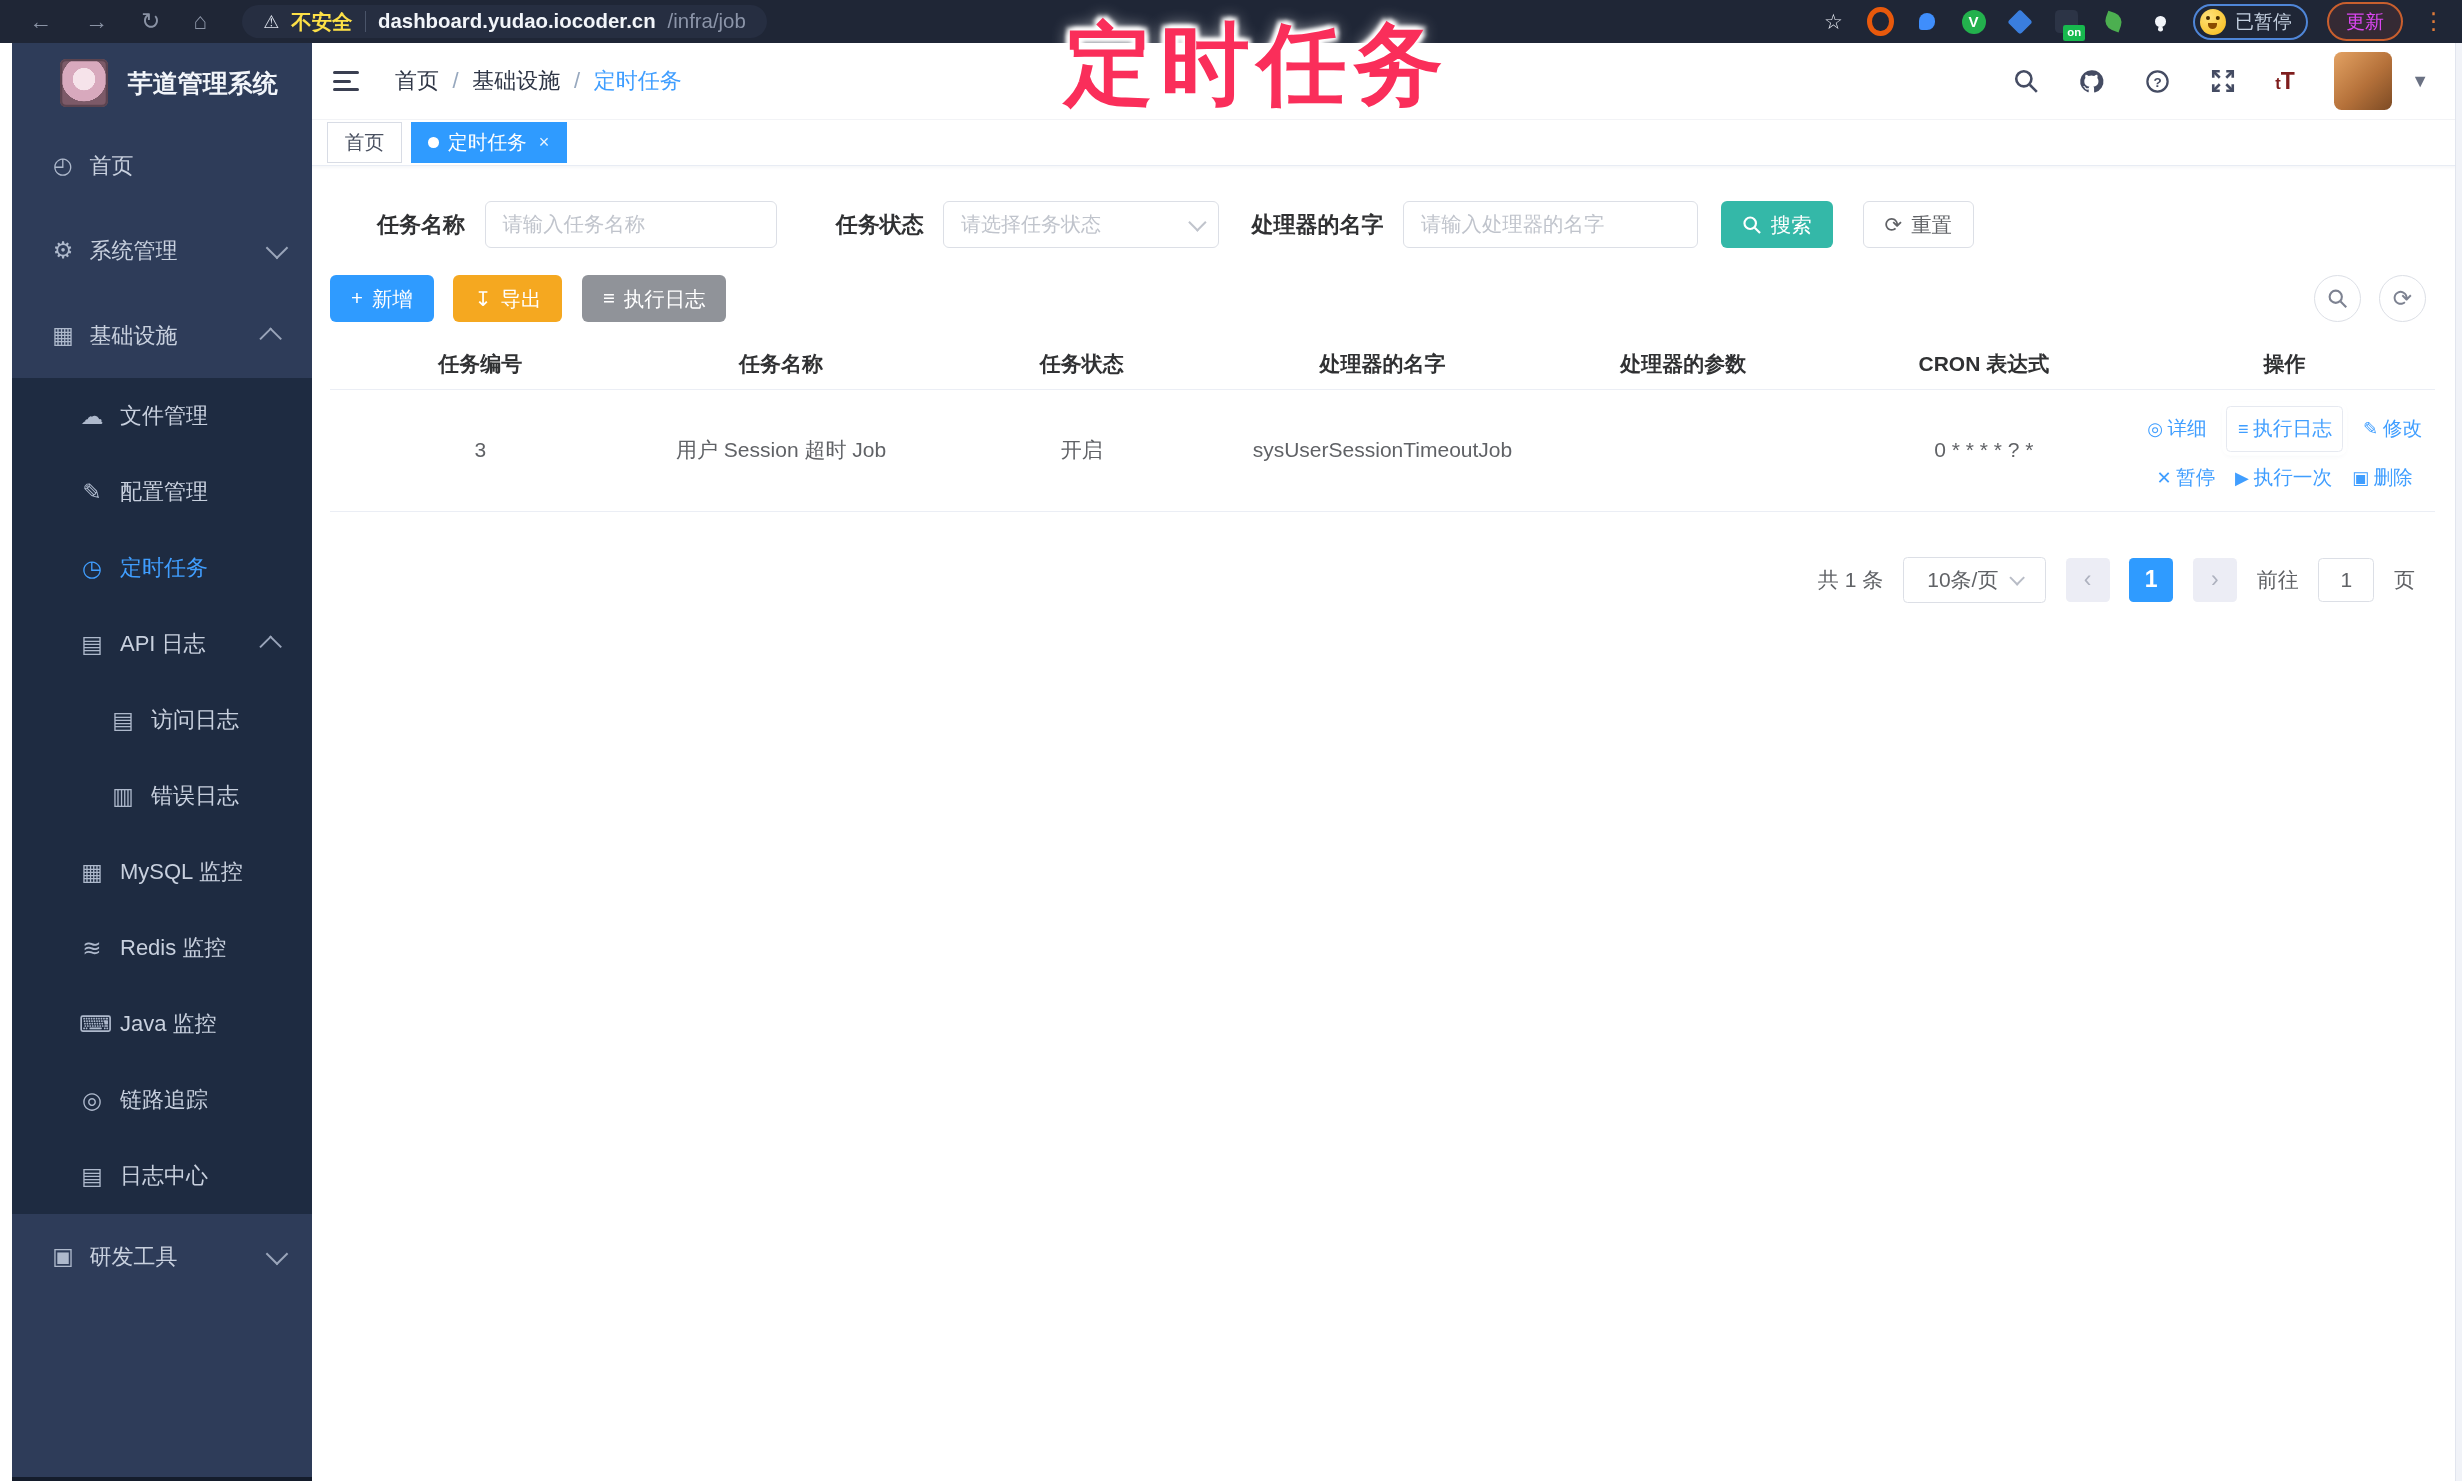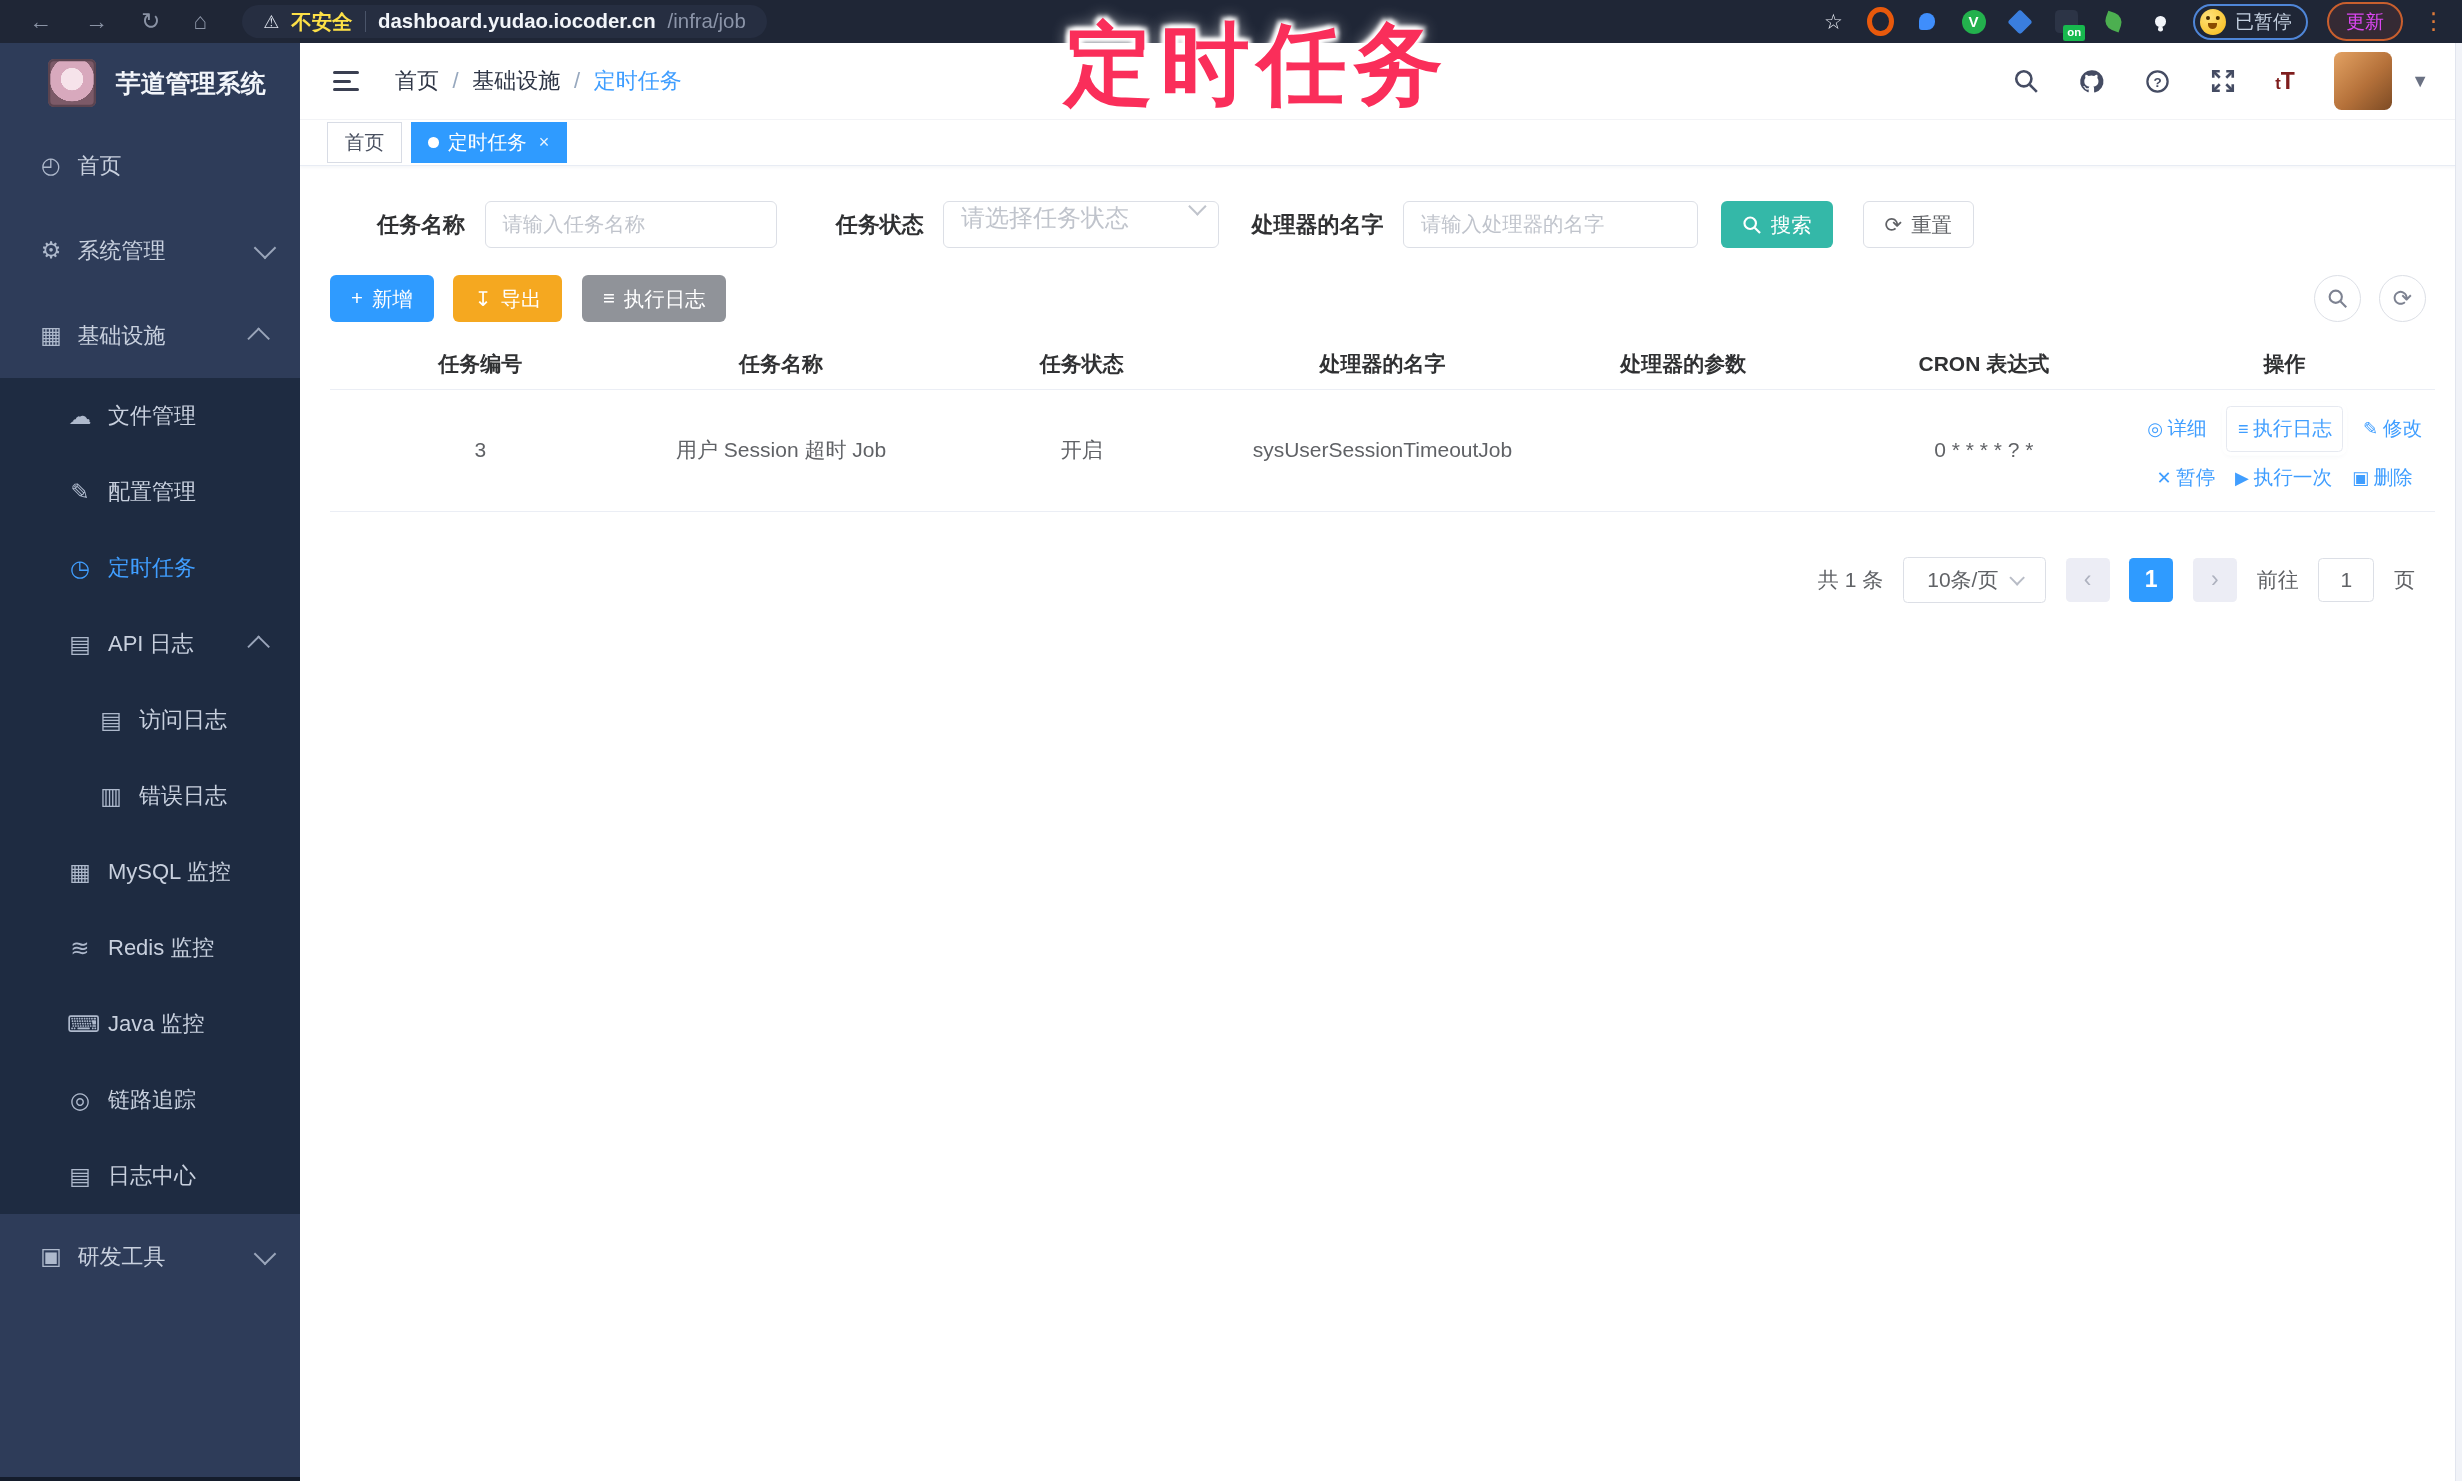--- a/index.html
+++ b/index.html
@@ -43,21 +43,21 @@
   .emoji-face:after{content:"";position:absolute;left:8.3px;top:14.4px;width:9px;height:6px;border-radius:0 0 7.6px 7.6px;background:#8a4b00;}
   .update-pill{border:2.3px solid #c95f2e;border-radius:19.7px;padding:4.5px 16.7px;color:#d946ef;font-size:19px;background:#352a34;}
   .kebab{color:#e07b39;font-size:23px;letter-spacing:0;}
   
   .annotation{
     position:absolute;top:4.5px;left:1064px;z-index:50;
     font-size:89px;font-weight:700;color:#fa2e5a;letter-spacing:7.6px;white-space:nowrap;
     text-shadow:-3px -3px 4.5px #fff,3px -3px 4.5px #fff,-3px 3px 4.5px #fff,3px 3px 4.5px #fff,0 0 16.7px #ffffff;
   }
   
-  .sidebar{position:absolute;top:43px;left:0;width:300px;height:1439px;background:#2e3c59;z-index:2;}
+  .sidebar{position:absolute;top:43px;left:12px;width:300px;height:1439px;background:#2e3c59;z-index:2;}
   .side-bottom-strip{position:absolute;left:0;bottom:0;width:100%;height:5.3px;background:#141c2b;}
   .logo-row{height:80px;display:flex;align-items:center;padding-left:48px;gap:19.7px;}
   .logo-img{width:48px;height:48px;border-radius:6px;
     background:radial-gradient(circle at 50% 42%,#f6e3ea 0 30%,#d8a9bd 31% 60%,#7c5a68 61%);
     box-shadow:inset 0 0 0 2.3px #5b4450;}
   .logo-title{color:#f2f5fa;font-weight:700;font-size:25px;}
   .menu{display:flex;flex-direction:column;}
   .mi{display:flex;align-items:center;color:#c8d0de;cursor:pointer;font-size:22px;}
   .mi .ic{width:26px;text-align:center;font-size:23px;color:#aeb9cc;}
   .mi.l1{height:85px;padding-left:38px;gap:13.6px;}
@@ -94,21 +94,21 @@
   .tab.active{background:#2f9bff;border-color:#2f9bff;color:#fff;}
   .tab .dot{width:10.6px;height:10.6px;border-radius:50%;background:#fff;}
   .tab .x{font-size:18px;opacity:.9;margin-left:3px;}
   
   .filters{display:flex;align-items:center;margin:35px 0 0 77px;}
   .f-label{font-weight:700;color:#303133;font-size:22px;margin-right:19.7px;white-space:nowrap;}
   .f-input{width:292px;height:47px;border:1.5px solid #dcdfe6;border-radius:6px;
     font-size:20.4px;color:#606266;padding:0 16.7px;outline:none;background:#fff;box-sizing:border-box;}
   .f-input::placeholder{color:#c0c4cc;}
   .f-select{width:276px;height:47px;border:1.5px solid #dcdfe6;border-radius:6px;display:flex;
-    align-items:flex-start;padding:0 16.7px;color:#c0c4cc;font-size:24px;cursor:pointer;box-sizing:border-box;background:#fff;}
+    align-items:center;padding:0 16.7px;color:#c0c4cc;font-size:20px;cursor:pointer;box-sizing:border-box;background:#fff;}
   .f-select .chev{margin-left:auto;width:10.6px;height:10.6px;border-right:2.3px solid #c0c4cc;border-bottom:2.3px solid #c0c4cc;transform:rotate(45deg) translateY(-3px);}
   .gap60{width:59px;} .gap40{width:32px;}
   .btn{height:47px;border-radius:6px;display:inline-flex;align-items:center;justify-content:center;
     gap:9px;font-size:20.4px;cursor:pointer;border:none;padding:0 21px;white-space:nowrap;}
   .btn-search{background:#34b8a8;color:#fff;margin-left:23px;}
   .btn-reset{background:#fff;color:#606266;border:1.5px solid #dcdfe6;margin-left:30px;}
   .spin-glyph{font-size:21px;line-height:1;}
   
   .toolbar{display:flex;align-items:center;margin:27px 30px 0 30px;}
   .btn-add{background:#2f9bff;color:#fff;}

